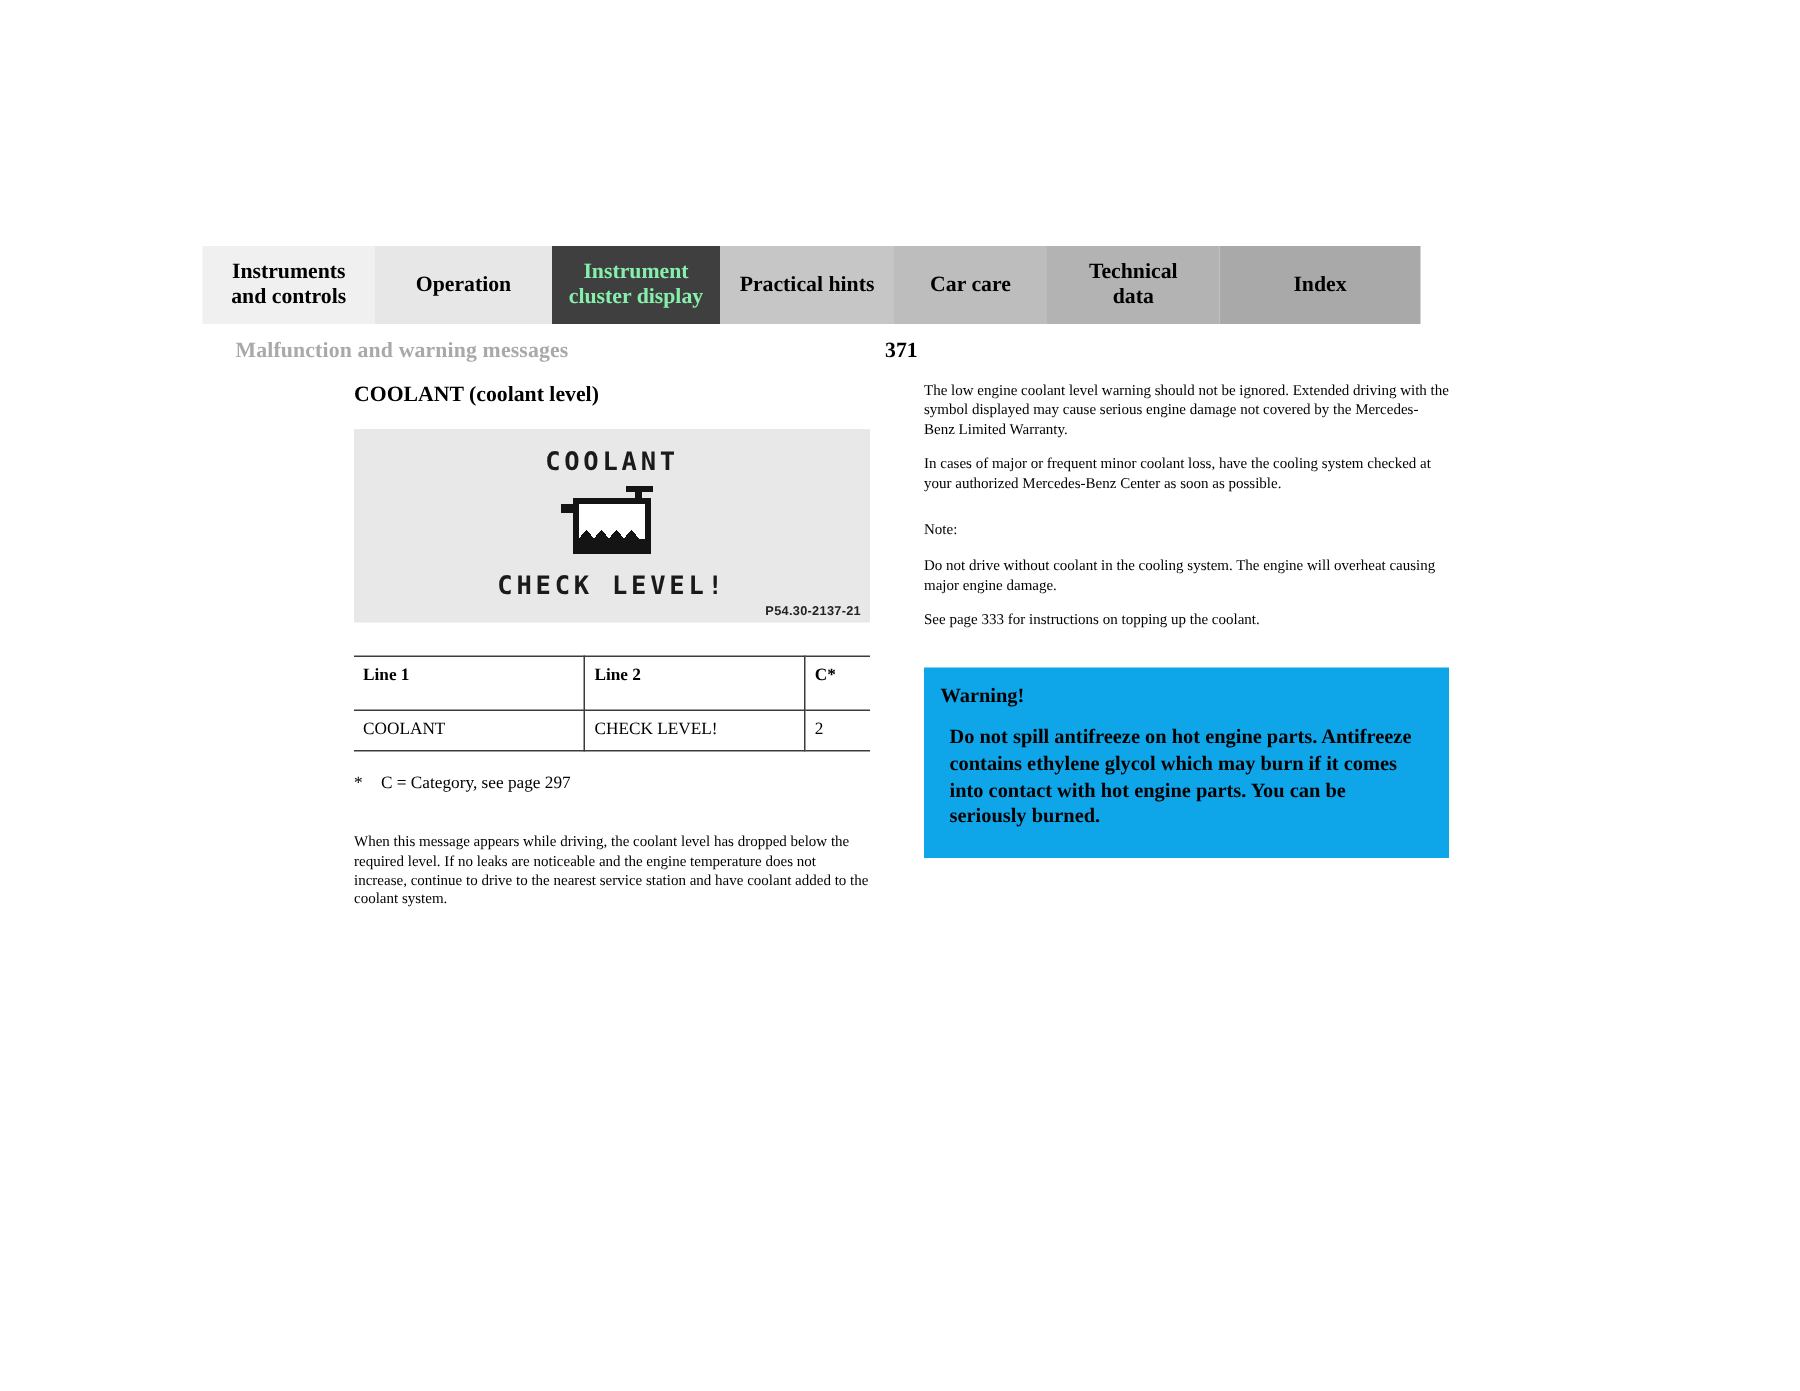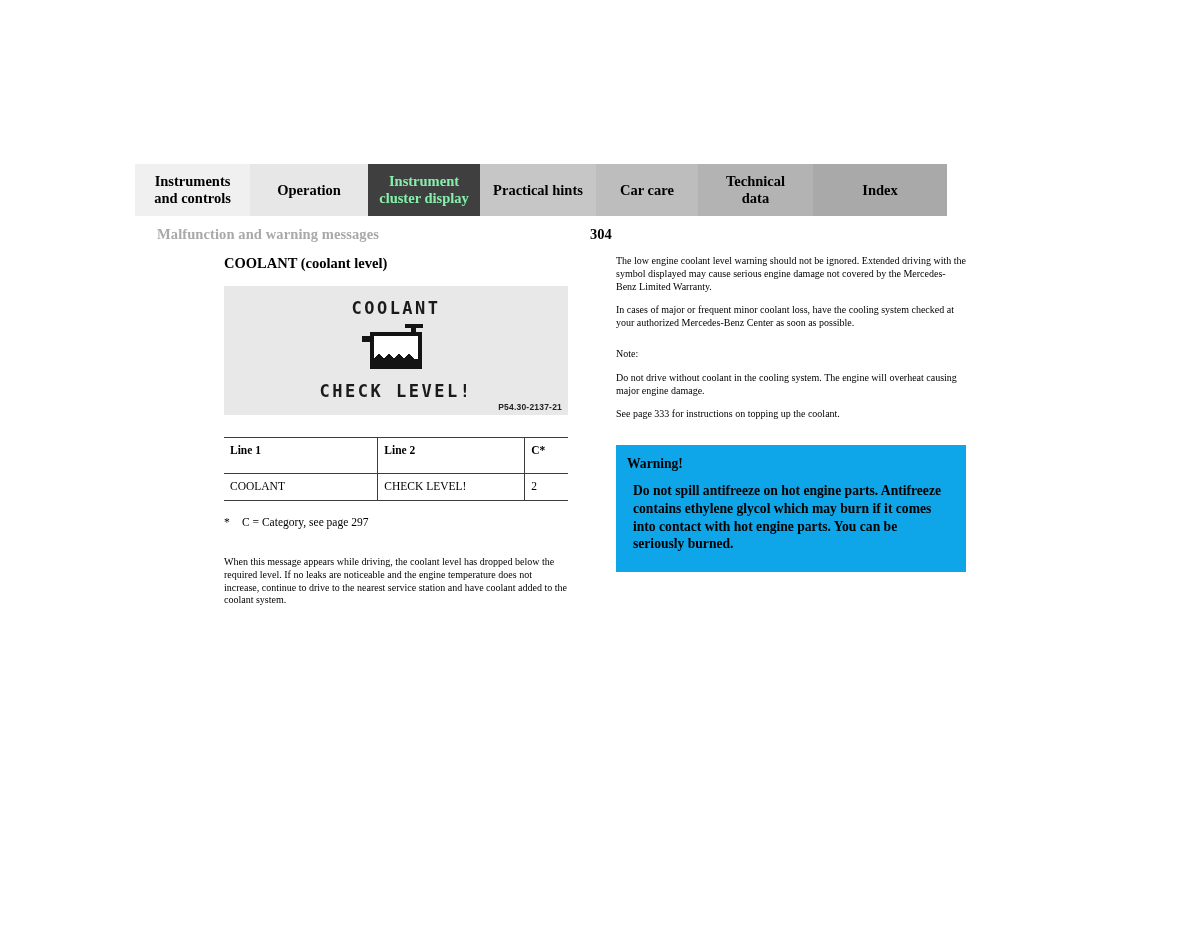--- a/index.html
+++ b/index.html
@@ -58,21 +58,21 @@
     top: 226px;
     font-family: "Liberation Serif", "DejaVu Serif", serif;
     font-weight: bold;
     font-size: 14.5px;
     color: #000000;
   }
 
   
   #colL {
     position: absolute;
-    left: 224px;
+    left: 236px;
     top: 255px;
     width: 344px;
   }
   #colR {
     position: absolute;
     left: 616px;
     top: 255px;
     width: 350px;
   }
 
@@ -228,21 +228,21 @@
   <div class="tab" style="width: 115px; background: rgb(179, 179, 179);">
     <span class="tab-label">Technical
 data</span>
   </div>
   <div class="tab" style="width: 134px; background: rgb(169, 169, 169);">
     <span class="tab-label">Index</span>
   </div>
 </div>
 
 <div id="runhead" style="color: rgb(169, 169, 169);">Malfunction and warning messages</div>
-<div id="pagenum">304</div>
+<div id="pagenum">371</div>
 
 <div id="colL">
 
   <h2 class="section-title">COOLANT (coolant level)</h2>
 
   <div id="figure" style="background: rgb(232, 232, 232);">
     <div id="lcd-line1">COOLANT</div>
 
     <svg id="coolant-symbol" viewBox="0 0 80 50" shape-rendering="crispEdges">
 

